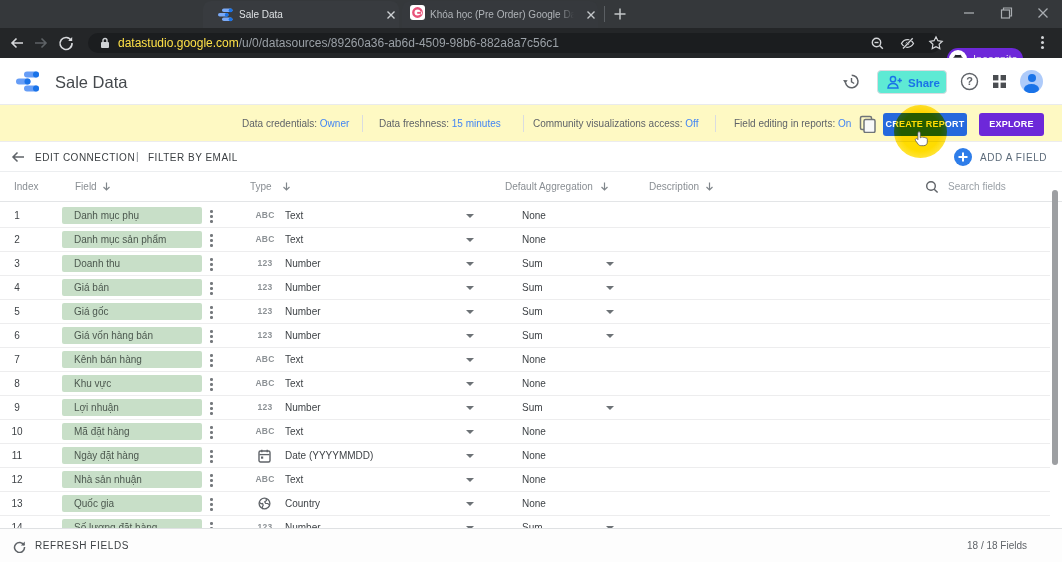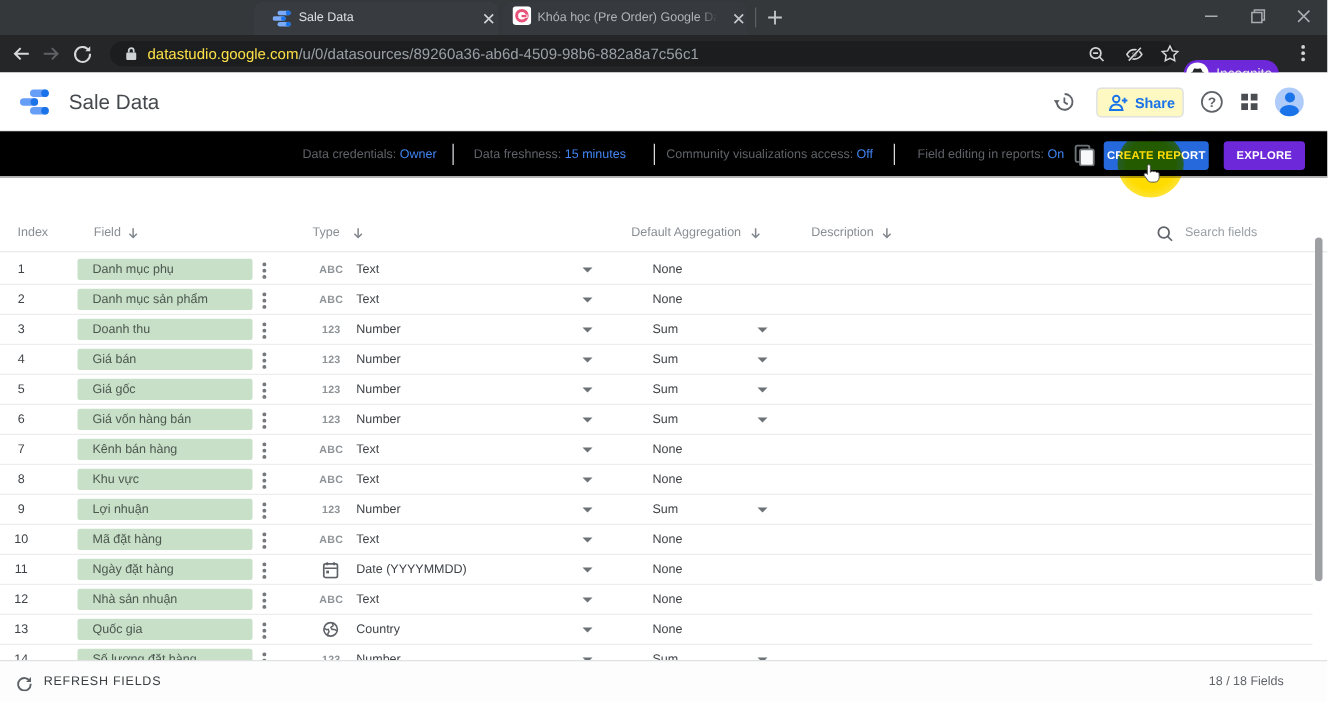--- a/index.html
+++ b/index.html
@@ -10,21 +10,21 @@
 .tab{position:absolute;top:1px;height:27px;border-radius:8px 8px 0 0;font-size:10px}
 .tab .ttl{position:absolute;top:7px;white-space:nowrap;overflow:hidden}
 .tclose{position:absolute;top:7px;width:14px;height:14px}
 .tclose svg{display:block}
 
 #urlbar{position:absolute;left:0;top:28px;width:1062px;height:30px;background:#242628}
 #omni{position:absolute;left:88px;top:5px;width:853px;height:20px;border-radius:10px;background:#1b1d1f;color:#9aa0a6;font-size:12px;line-height:20px}
 
 #appheader{position:absolute;left:0;top:58px;width:1062px;height:47px;background:#fff;border-bottom:1px solid #e9ebed}
 
-#toolbar{position:absolute;left:0;top:105px;width:1062px;height:37px;background:#000000;border-bottom:1px solid #ececee;font-size:10px;color:#5f6368}
+#toolbar{position:absolute;left:0;top:105px;width:1062px;height:37px;background:#fef9c3;border-bottom:1px solid #ececee;font-size:10px;color:#5f6368}
 .tbtxt{position:absolute;top:13px;white-space:nowrap}
 .blue{color:#4285f4}
 .vsep{position:absolute;top:10px;width:1px;height:17px;background:#dadce0}
 .btn{position:absolute;top:113px;height:23px;border-radius:3px;color:#fff;font-size:9px;font-weight:bold;letter-spacing:.2px;text-align:center;white-space:nowrap}
 
 #subbar{position:absolute;left:0;top:142px;width:1062px;height:30px;background:#fff;border-bottom:1px solid #eceef0;font-size:10px;color:#3c4043}
 
 #thead{position:absolute;left:0;top:172px;width:1062px;height:30px;background:#fff;border-bottom:1px solid #e3e5e7;font-size:10px;color:#898e93}
 .hcol{position:absolute;top:9px;white-space:nowrap}
 
@@ -152,21 +152,21 @@
         <circle cx="11.5" cy="10.5" r="3" fill="#1a73e8"></circle>
     <rect x="8" y="14.5" width="15" height="6" rx="3" fill="#669df6"></rect>
         <circle cx="20" cy="17.5" r="3" fill="#1a73e8"></circle>
   </svg>
   <span class="abs" style="left:55px;top:15px;font-size:16.5px;color:#45494d">Sale Data</span>
   <svg class="abs" style="left:842px;top:14px" width="19" height="19" viewBox="0 0 19 19">
         <path d="M9.7 3.2a6.3 6.3 0 1 1-6.2 7.4" fill="none" stroke="#5f6368" stroke-width="1.5"></path>
         <path d="M1.1 7.9l4.6.3-2.5 3.3z" fill="#5f6368"></path>
         <path d="M9.5 6v3.9l2.7 1.6" fill="none" stroke="#5f6368" stroke-width="1.4"></path>
       </svg>
-  <div class="abs" style="left:877px;top:12px;width:70px;height:24px;border:1px solid #dadce0;border-radius:4px;background:#fef9c3">
+  <div class="abs" style="left:877px;top:12px;width:70px;height:24px;border:1px solid #dadce0;border-radius:4px;background:#5eead4">
     <svg class="abs" style="left:8px;top:4px" width="17" height="15" viewBox="0 0 17 15">
           <circle cx="7" cy="4.2" r="2.6" fill="none" stroke="#1a73e8" stroke-width="1.5"></circle>
           <path d="M2 13c.4-2.9 2.4-4.4 5-4.4s4.6 1.5 5 4.4z" fill="none" stroke="#1a73e8" stroke-width="1.5"></path>
           <path d="M13.7 3.2v4.4M11.5 5.4h4.4" stroke="#1a73e8" stroke-width="1.5"></path>
         </svg>
     <span class="abs" style="left:30px;top:6px;font-size:11.5px;color:#1a73e8;font-weight:bold">Share</span>
   </div>
   <svg class="abs" style="left:960px;top:14px" width="19" height="19" viewBox="0 0 19 19">
         <circle cx="9.5" cy="9.5" r="8" fill="none" stroke="#5f6368" stroke-width="1.4"></circle>
         <text x="9.5" y="13.4" text-anchor="middle" font-size="11" font-weight="bold" fill="#5f6368" font-family="Liberation Sans">?</text>
@@ -194,20 +194,33 @@
   <span class="vsep" style="left:715px"></span>
   <span class="tbtxt" style="left:734px">Field editing in reports: <span class="blue">On</span></span>
   <svg class="abs" style="left:859px;top:10px" width="18" height="18" viewBox="0 0 18 18">
         <rect x="1.5" y="1.5" width="11" height="13" rx="1.5" fill="none" stroke="#6f7479" stroke-width="1.5"></rect>
         <rect x="5" y="4.5" width="11" height="13" rx="1.5" fill="#f8f9fa" stroke="#6f7479" stroke-width="1.5"></rect>
       </svg>
 </div>
 <div class="btn" style="left:883px;width:84px;background:#2569dd;line-height:23px">CREATE REPORT</div>
 <div class="btn" style="left:979px;width:65px;background:#6d28d9;line-height:23px">EXPLORE</div>
 
+<div id="subbar">
+  <svg class="abs" style="left:10px;top:7px" width="16" height="16" viewBox="0 0 16 16">
+        <path d="M14 8H3M7.5 3.5L3 8l4.5 4.5" fill="none" stroke="#5f6368" stroke-width="1.5"></path>
+      </svg>
+  <span class="abs" style="left:35px;top:10px;letter-spacing:.5px;color:#3c4043">EDIT CONNECTION</span>
+  <span class="abs" style="left:136px;top:9px;color:#80868b">|</span>
+  <span class="abs" style="left:148px;top:10px;letter-spacing:.5px;color:#3c4043">FILTER BY EMAIL</span>
+  <div class="abs" style="left:954px;top:6px;width:18px;height:18px;border-radius:50%;background:#2e7de9"></div>
+  <svg class="abs" style="left:954px;top:6px" width="18" height="18" viewBox="0 0 18 18">
+        <path d="M9 4.5v9M4.5 9h9" stroke="#fff" stroke-width="2"></path>
+      </svg>
+  <span class="abs" style="left:980px;top:10px;letter-spacing:.6px;color:#5c6b7a">ADD A FIELD</span>
+</div>
 
 <div id="thead">
   <span class="hcol" style="left:14px">Index</span>
   <span class="hcol" style="left:75px">Field</span>
   <svg class="abs" style="left:101px;top:9px" width="11" height="11" viewBox="0 0 11 11">
         <path d="M5.5 1.5v7M2.5 6l3 3 3-3" fill="none" stroke="#80868b" stroke-width="1.2"></path>
       </svg>
   <span class="hcol" style="left:250px">Type</span>
   <svg class="abs" style="left:281px;top:9px" width="11" height="11" viewBox="0 0 11 11">
         <path d="M5.5 1.5v7M2.5 6l3 3 3-3" fill="none" stroke="#80868b" stroke-width="1.2"></path>

